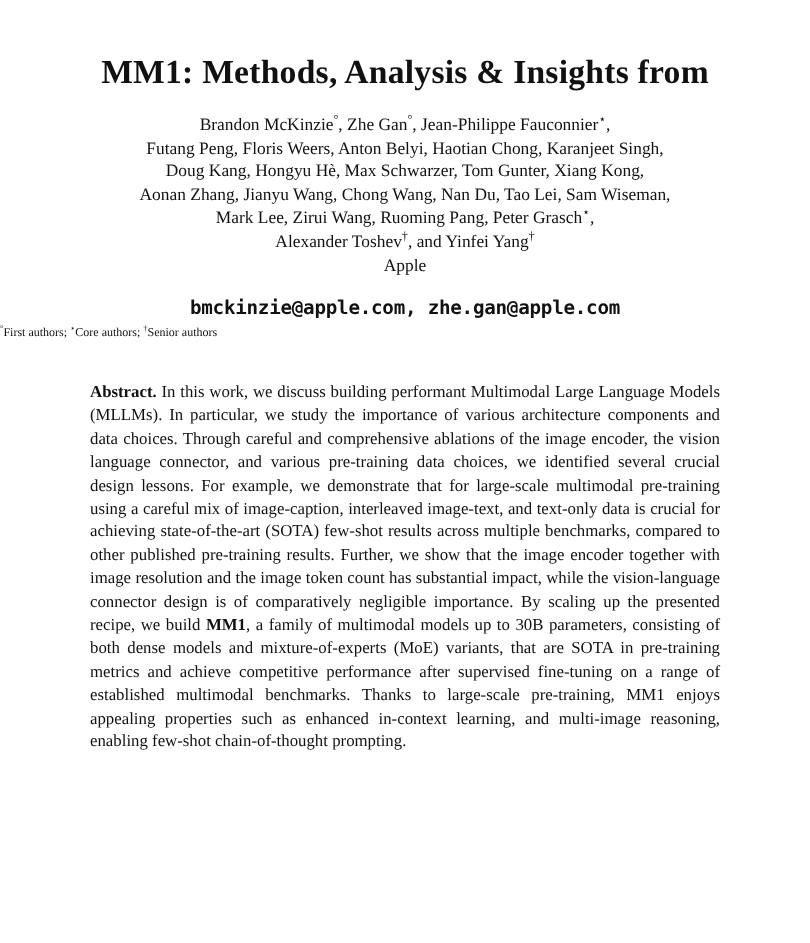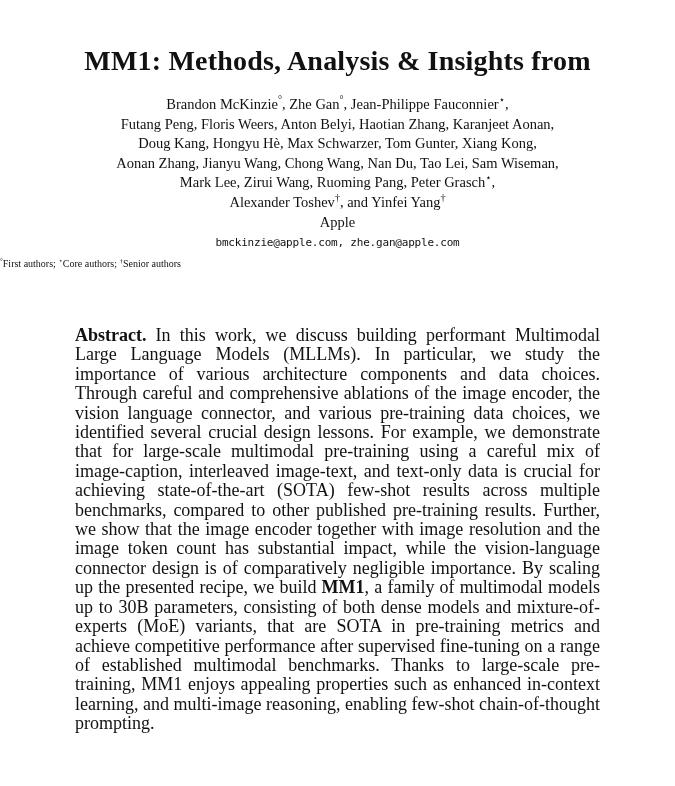--- a/index.html
+++ b/index.html
@@ -36,56 +36,57 @@
     line-height: 0;
     font-family: "Liberation Serif", "DejaVu Serif", "DejaVu Sans", serif;
   }
   .affiliation {
     margin-top: 0;
     text-align: center;
     font-size: 14.5px;
     line-height: 20px;
   }
   .emails {
-    margin-top: 2px;
+    margin-top: 16px;
     text-align: center;
     font-family: "DejaVu Sans Mono", "Liberation Mono", monospace;
-    font-size: 11px;
+    font-size: 16px;
     line-height: 17px;
     letter-spacing: -0.2px;
+    font-weight: bold;
   }
   .footnote {
     margin-top: 3px;
     text-align: left;
     font-size: 10px;
     line-height: 19px;
   }
   .abstract {
     width: 525px;
-    margin: 53px auto 0 auto;
-    font-size: 18px;
+    margin: 31px auto 0 auto;
+    font-size: 14px;
     line-height: 19.4px;
     text-align: justify;
   }
   .abstract b {
     font-weight: bold;
   }
 </style>
 </head>
 <body>
 
 <div class="page">
 
   <div class="title">
     <div>MM1: Methods, Analysis &amp; Insights from</div>
   </div>
 
   <div class="authors">
     <div>Brandon McKinzie<sup>°</sup>, Zhe Gan<sup>°</sup>, Jean-Philippe Fauconnier<sup>⋆</sup>,</div>
-    <div>Futang Peng, Floris Weers, Anton Belyi, Haotian Zhang, Karanjeet Aonan,</div>
+    <div>Futang Peng, Floris Weers, Anton Belyi, Haotian Chong, Karanjeet Singh,</div>
     <div>Doug Kang, Hongyu Hè, Max Schwarzer, Tom Gunter, Xiang Kong,</div>
     <div>Aonan Zhang, Jianyu Wang, Chong Wang, Nan Du, Tao Lei, Sam Wiseman,</div>
     <div>Mark Lee, Zirui Wang, Ruoming Pang, Peter Grasch<sup>⋆</sup>,</div>
     <div>Alexander Toshev<sup>†</sup>, and Yinfei Yang<sup>†</sup></div>
   </div>
 
   <div class="affiliation">Apple</div>
 
   <div class="emails">bmckinzie@apple.com, zhe.gan@apple.com</div>
 

